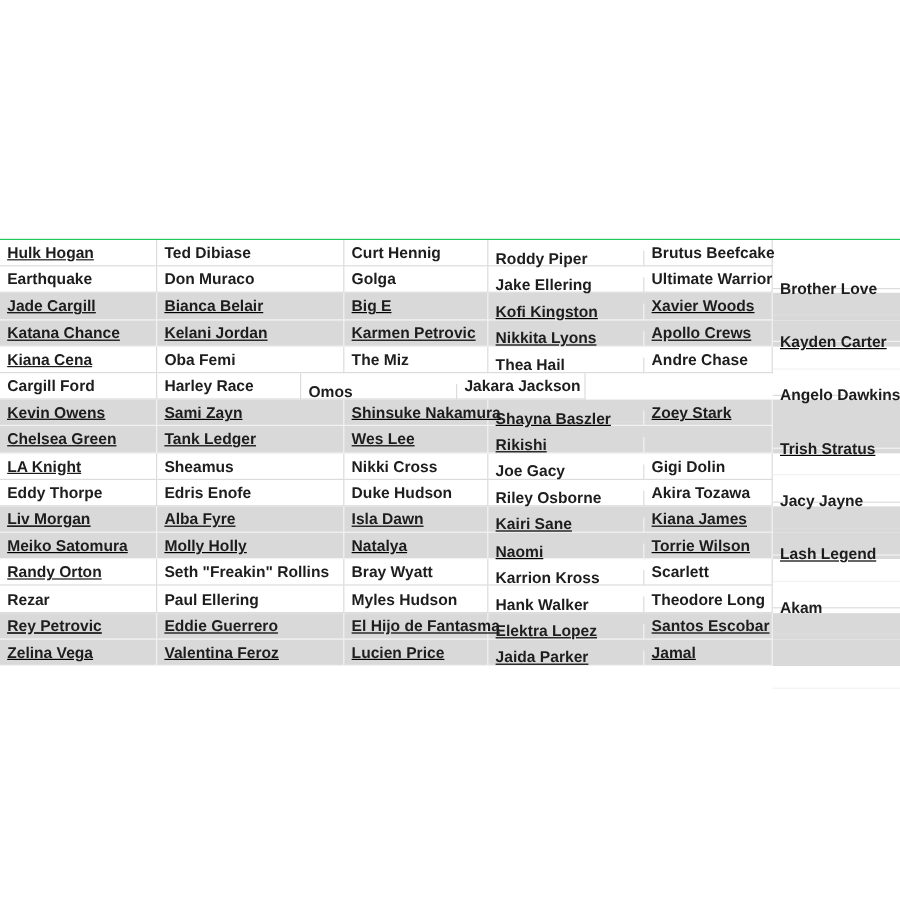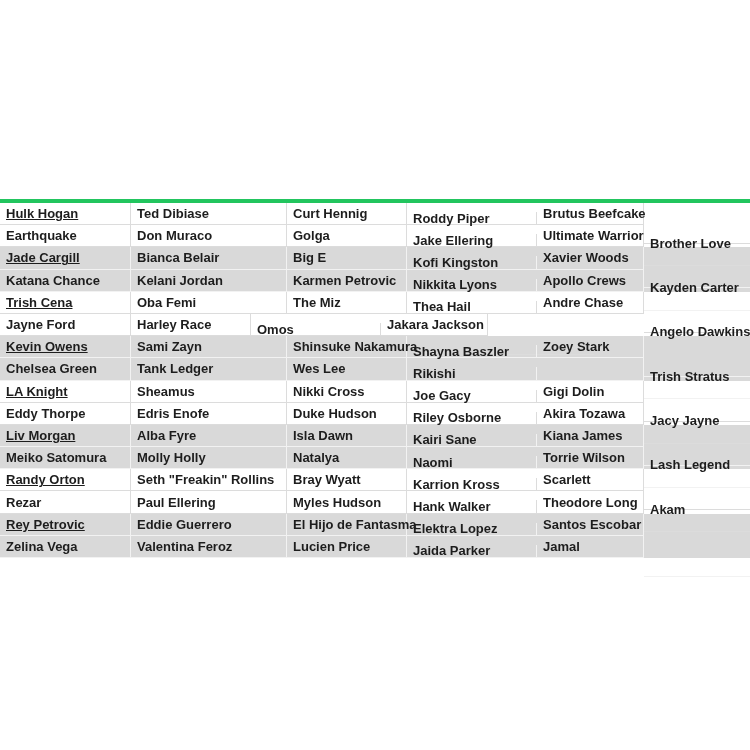--- a/index.html
+++ b/index.html
@@ -18,28 +18,28 @@
   }
   .canvas {
     position: relative;
     width: 750px; height: 750px;
     background: var(--bg);
   }
   .table {
     position: absolute;
     left: 0; top: 199px;
     width: 750px;
-    border-top: 4px solid #22c55e;
+    border-top: 1px solid #22c55e;
   }
   .row {
     display: flex;
     height: 22.1875px;
     background: var(--bg);
   }
-  .row.shaded { background: var(--band); }
+  .row.shaded { background: var(--band); text-decoration: underline; }
   .cell {
     display: flex;
     align-items: center;
     padding-left: 6px;
     font-size: 13px;
     font-weight: 700;
     color: var(--text);
     white-space: nowrap;
     overflow: visible;
     border-right: 1px solid var(--grid);
@@ -89,29 +89,29 @@
       </div>
       <div class="row shaded">
         <div class="cell c0">Katana Chance</div>
         <div class="cell c1">Kelani Jordan</div>
         <div class="cell c2">Karmen Petrovic</div>
         <div class="cell c3">Nikkita Lyons</div>
         <div class="cell c4">Apollo Crews</div>
         <div class="cell c5"></div>
       </div>
       <div class="row">
-        <div class="cell c0 link">Trish Cena</div>
+        <div class="cell c0 link">Kiana Cena</div>
         <div class="cell c1">Oba Femi</div>
         <div class="cell c2">The Miz</div>
         <div class="cell c3">Thea Hail</div>
         <div class="cell c4">Andre Chase</div>
         <div class="cell c5">Angelo Dawkins</div>
       </div>
       <div class="row">
-        <div class="cell c0">Jayne Ford</div>
+        <div class="cell c0">Cargill Ford</div>
         <div class="cell c2">Harley Race</div>
         <div class="cell c3">Omos</div>
         <div class="cell c4">Jakara Jackson</div>
         <div class="cell c5"></div>
       </div>
       <div class="row shaded">
         <div class="cell c0 link">Kevin Owens</div>
         <div class="cell c1">Sami Zayn</div>
         <div class="cell c2">Shinsuke Nakamura</div>
         <div class="cell c3">Shayna Baszler</div>

